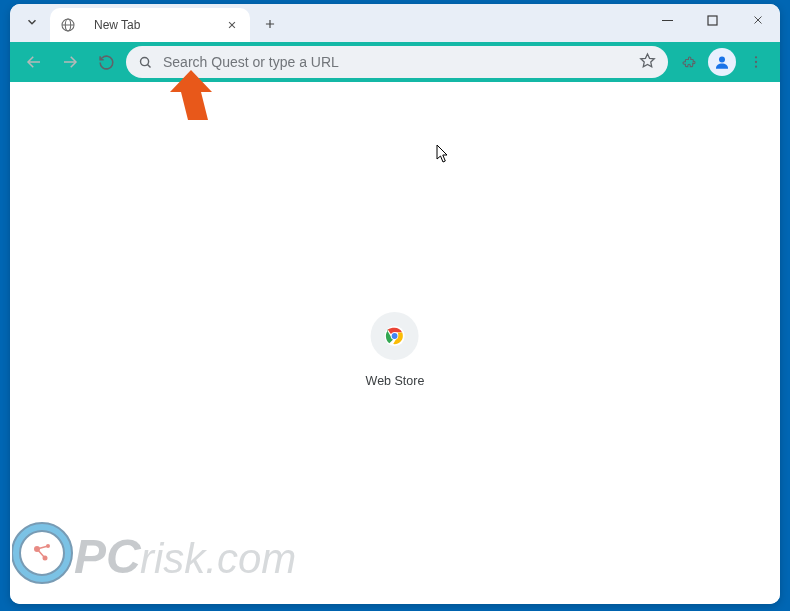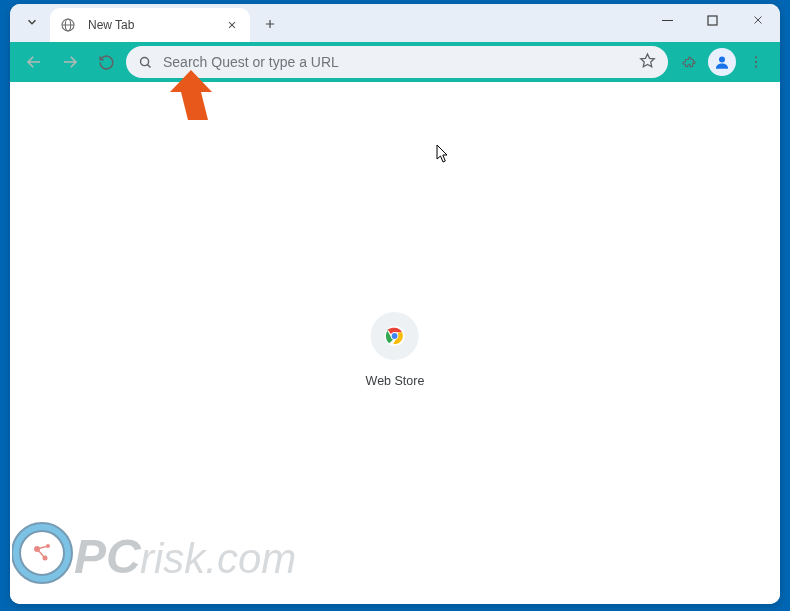--- a/index.html
+++ b/index.html
@@ -1,20 +1,20 @@
 <!DOCTYPE html>
 <html><head>
 <meta charset="utf-8">
 <style>
 *{margin:0;padding:0;box-sizing:border-box;font-family:"Segoe UI",Arial,sans-serif}
 body{background:#0066b3;width:790px;height:611px;overflow:hidden;position:relative}
 .window{position:absolute;top:4px;left:10px;width:770px;height:600px;background:#fff;border-radius:10px;overflow:hidden;box-shadow:0 2px 8px rgba(0,0,0,.2)}
 .titlebar{height:38px;background:#e8eef7;display:flex;align-items:flex-end}
 .search-tabs-btn{width:28px;height:28px;margin:0 4px 6px 8px;border-radius:6px;display:flex;align-items:center;justify-content:center;color:#444}
-.tab{height:34px;background:#fff;border-radius:10px 10px 0 0;display:flex;align-items:center;padding:0 10px;min-width:200px;gap:12px;color:#444;font-size:12px;position:relative;bottom:0}
+.tab{height:34px;background:#fff;border-radius:10px 10px 0 0;display:flex;align-items:center;padding:0 10px;min-width:200px;gap:18px;color:#444;font-size:12px;position:relative;bottom:0}
 .tab .globe{width:16px;height:16px;flex-shrink:0}
 .tab .tab-title{flex:1}
 .tab .tab-close{width:16px;height:16px;display:flex;align-items:center;justify-content:center;color:#555;border-radius:50%}
 .new-tab-btn{width:28px;height:28px;margin:0 4px 4px 6px;border-radius:50%;display:flex;align-items:center;justify-content:center;color:#444}
 .win-controls{margin-left:auto;display:flex;height:38px}
 .win-btn{width:45px;height:32px;display:flex;align-items:center;justify-content:center;color:#3b3b3b}
 .toolbar{height:40px;background:#14b8a6;display:flex;align-items:center;padding:0 8px;gap:4px}
 .tb-btn{width:32px;height:32px;border-radius:50%;display:flex;align-items:center;justify-content:center;color:#5f6368}
 .tb-btn.disabled{color:#b9b9b9}
 .omnibox{flex:1;height:32px;background:#eef1f5;border-radius:16px;display:flex;align-items:center;padding:0 12px;gap:10px;color:#5f6368}

